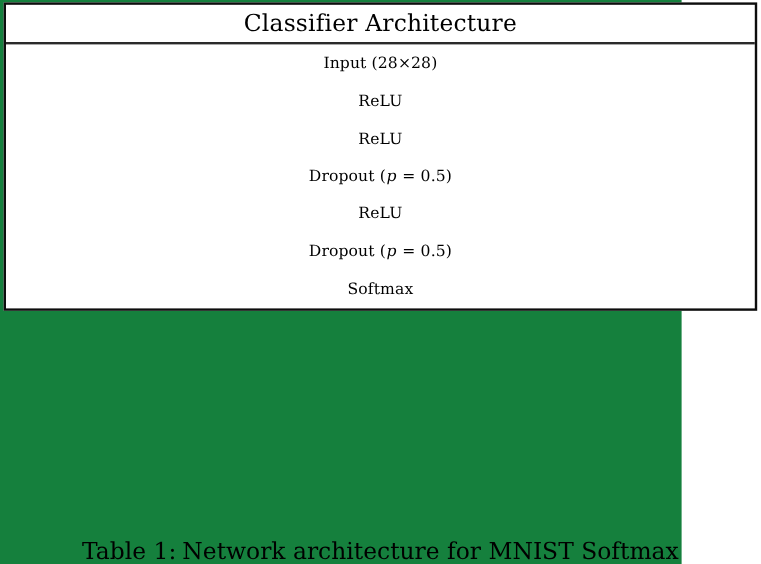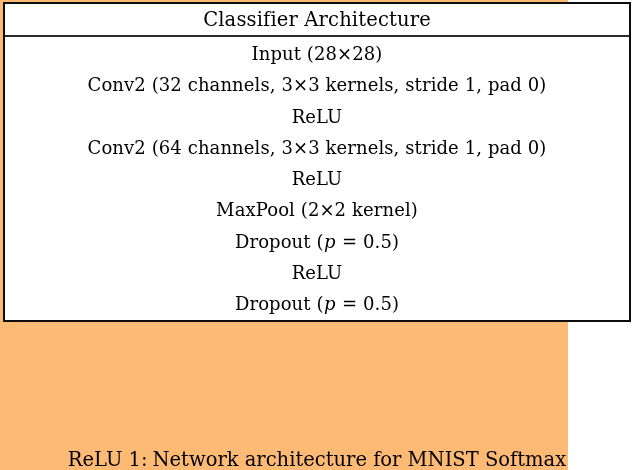--- a/index.html
+++ b/index.html
@@ -11,21 +11,21 @@
     width: 634px;
     height: 470px;
     overflow: hidden;
     font-family: "DejaVu Serif", "Liberation Serif", serif;
     color: #000000;
   }
   #page {
     position: relative;
     width: 568px;
     height: 470px;
-    background: #fdba74;
+    background: #15803d;
   }
 
   
   .arch-table {
     position: absolute;
     left: 3px;
     top: 2px;
     width: 628px;
     box-sizing: border-box;
     border-left: 2px solid #0d0d0d;
@@ -45,21 +45,21 @@
     white-space: nowrap;
     overflow: hidden;
   }
 
   .body-rows {
     padding-top: 1px;
   }
 
   .arch-row {
     text-align: center;
-    font-size: 18px;
+    font-size: 13px;
     line-height: 31.3px;
     height: 31.3px;
     white-space: nowrap;
     overflow: hidden;
     letter-spacing: 0.1px;
   }
 
   .arch-row .mathvar {
     font-style: italic;
     font-family: "DejaVu Serif", "Liberation Serif", serif;
@@ -88,37 +88,35 @@
 <div id="page">
 
   <div class="arch-table">
 
     <div class="header-cell">Classifier Architecture</div>
 
     <div class="body-rows">
 
       <div class="arch-row">Input (28×28)</div>
 
-      <div class="arch-row">Conv2 (32 channels, 3×3 kernels, stride 1, pad 0)</div>
 
       <div class="arch-row">ReLU</div>
 
-      <div class="arch-row">Conv2 (64 channels, 3×3 kernels, stride 1, pad 0)</div>
 
       <div class="arch-row">ReLU</div>
 
-      <div class="arch-row">MaxPool (2×2 kernel)</div>
 
       <div class="arch-row"><span>Dropout (</span><span class="mathvar">p</span><span> = 0.5)</span></div>
 
 
       <div class="arch-row">ReLU</div>
 
       <div class="arch-row"><span>Dropout (</span><span class="mathvar">p</span><span> = 0.5)</span></div>
 
 
+      <div class="arch-row">Softmax</div>
 
     </div>
   </div>
 
-  <div class="caption"><span class="cap-label">ReLU 1:</span><span>Network architecture for MNIST Softmax</span></div>
+  <div class="caption"><span class="cap-label">Table 1:</span><span>Network architecture for MNIST Softmax</span></div>
 
 </div>
 
 </body></html>

